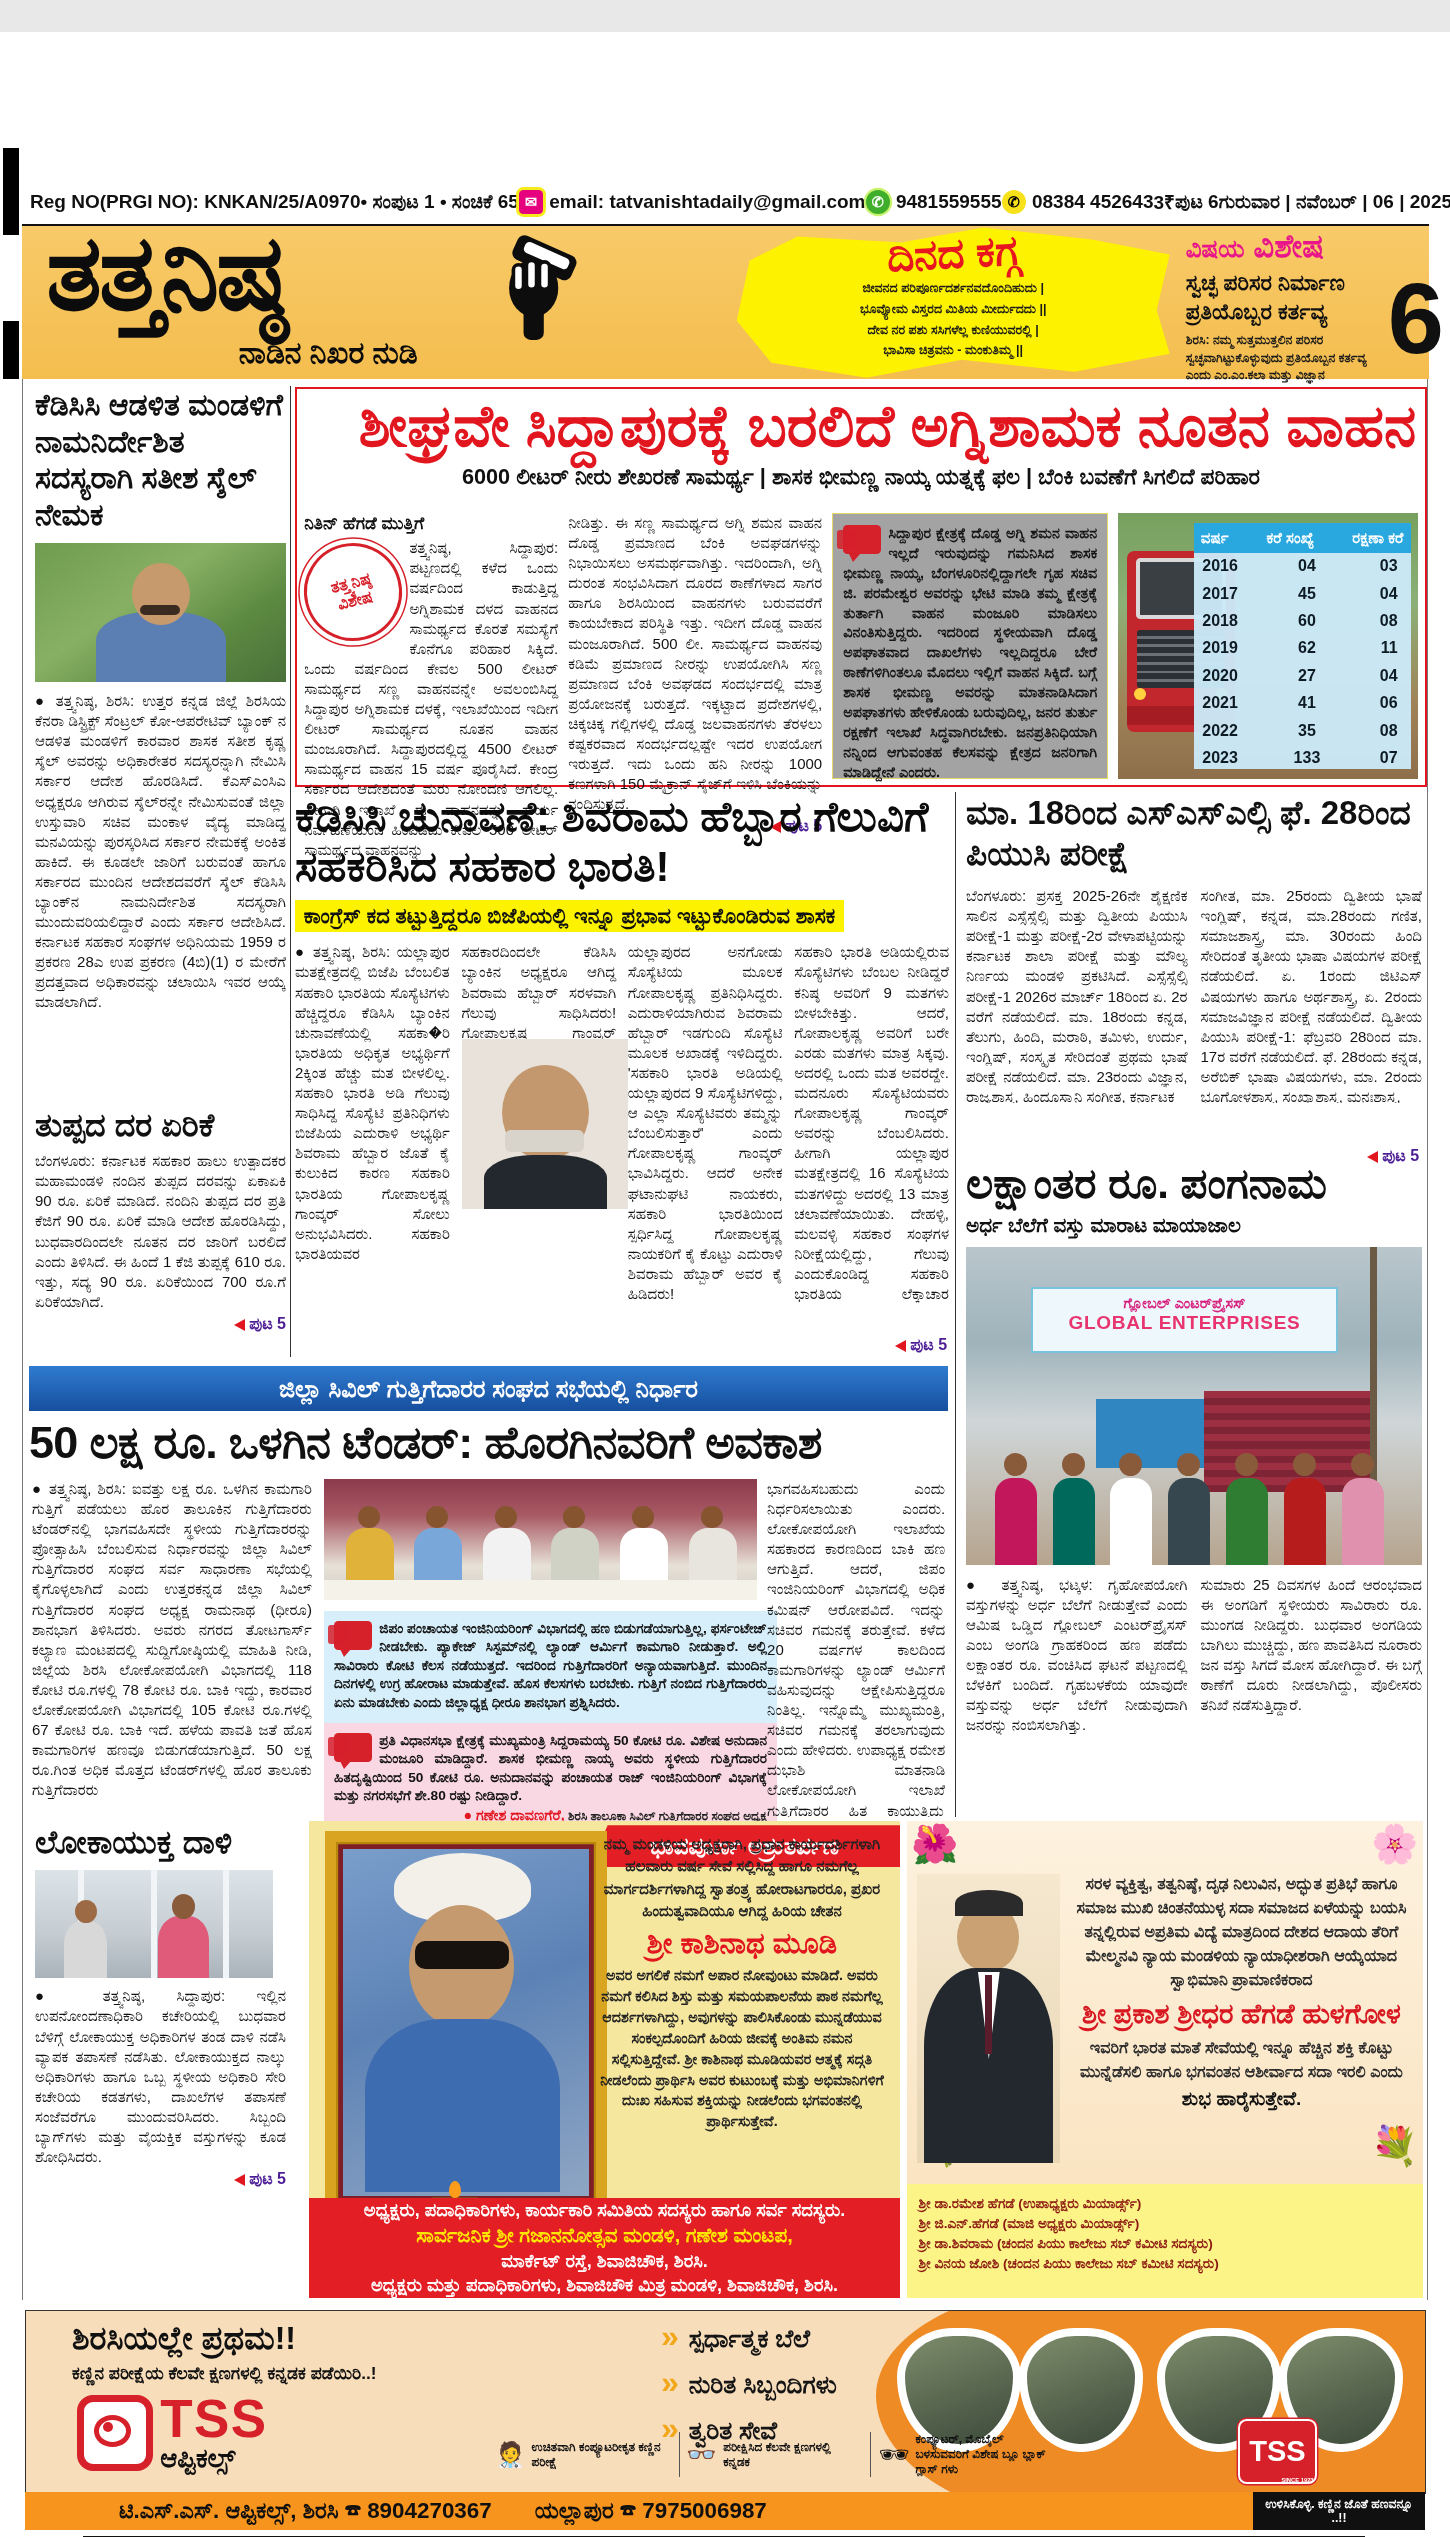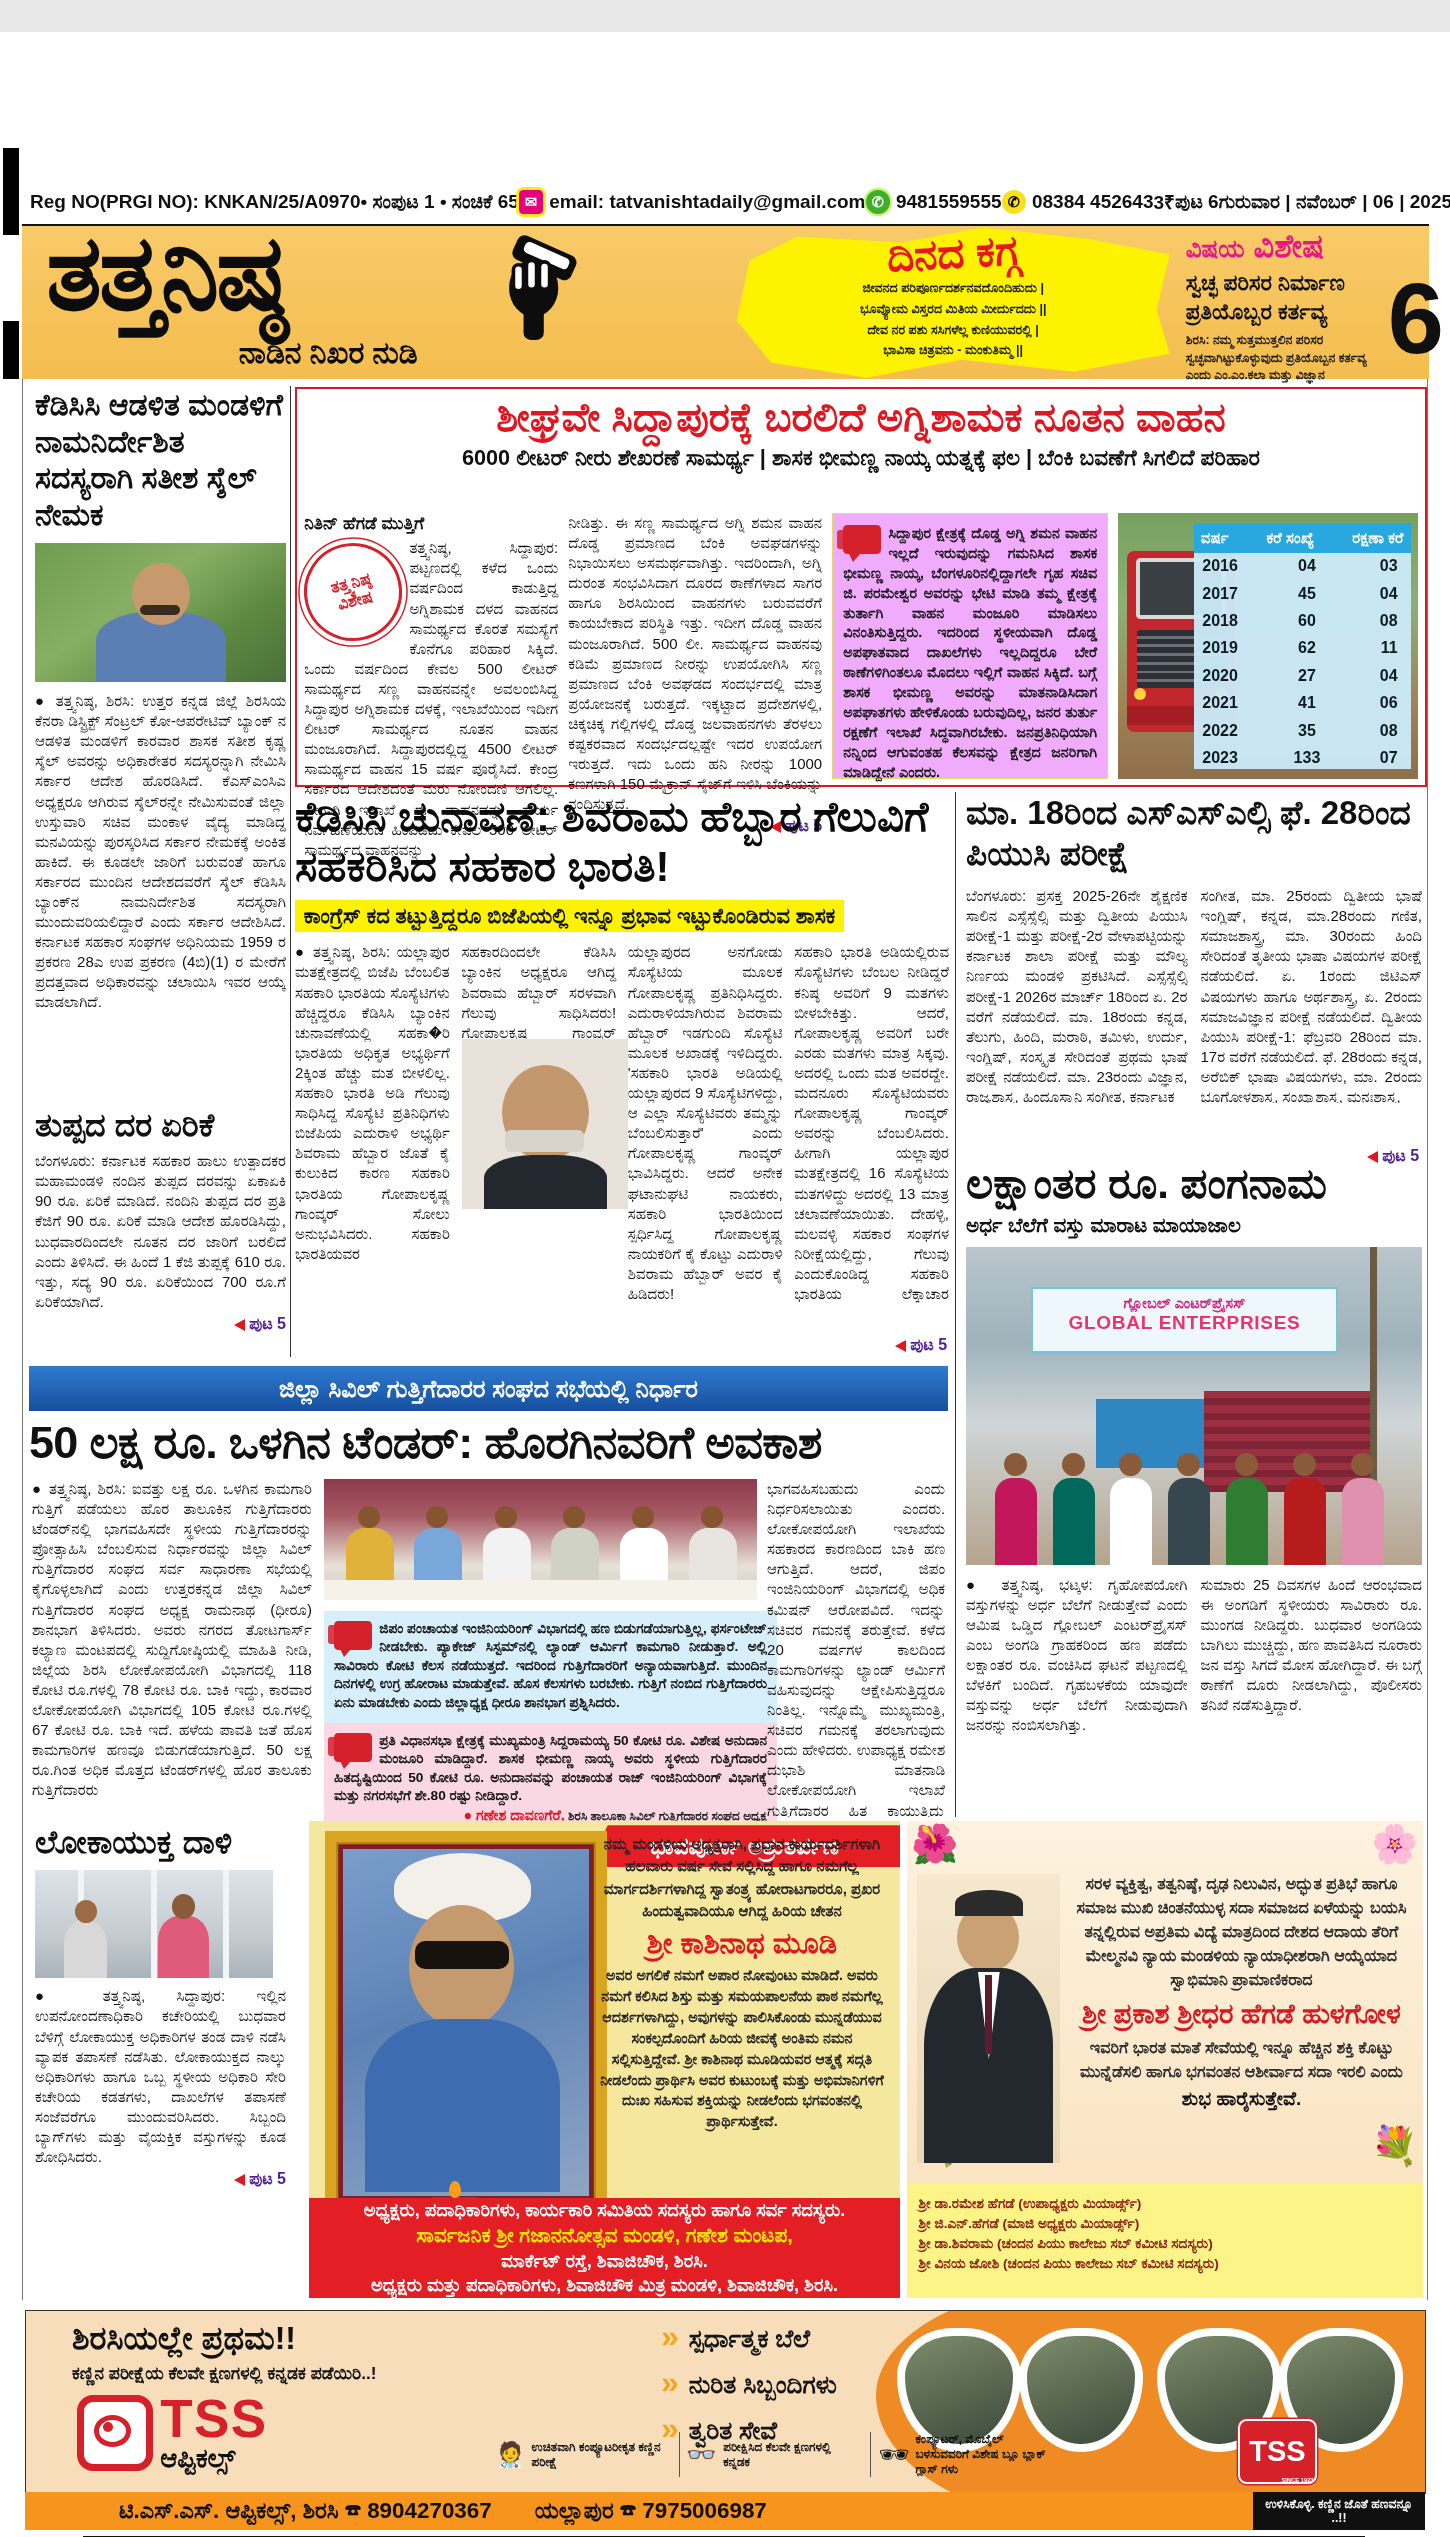--- a/index.html
+++ b/index.html
@@ -46,30 +46,30 @@
              border-bottom:6.5px solid transparent;border-right:11.6px solid #e2161f;vertical-align:middle;margin-right:4.3px;}
   
   #a-nominee{left:35px;top:355px;width:251px;}
   #a-nominee h2{margin:0;font-size:30px;line-height:1.22;font-weight:700;}
   #nominee-photo{width:251px;height:139px;margin-top:10px;position:relative;overflow:hidden;
     background:linear-gradient(145deg,#6f9c4e 0%,#88b065 40%,#5d8a41 70%,#49703a 100%);}
   .face{position:absolute;border-radius:50%;background:#c79a6e;}
   .torso{position:absolute;border-radius:40% 40% 0 0;}
   
   #fire-box{left:295px;top:355px;width:1128px;height:396px;border:2.2px solid #e2161f;background:#fff;}
-  #fire-head{margin:7.2px 8.7px 0;text-align:center;font-size:40px;line-height:1.05;}
+  #fire-head{margin:7.2px 8.7px 0;text-align:right;font-size:58px;line-height:1.05;}
   #fire-sub{margin:7.2px 7.2px 0;text-align:center;font-size:21.7px;font-weight:700;color:#101010;}
   #fire-row{position:absolute;left:7.2px;right:7.2px;top:124px;bottom:5.8px;display:flex;gap:10px;}
   .fire-col{width:254px;}
   #fire-byline{font-size:17.3px;font-weight:700;margin-bottom:4.3px;}
   #fire-stamp{float:left;width:92px;height:92px;margin:4.3px 7.2px 2.9px 0;border-radius:50%;
       background:#fff;border:3.6px solid #d6202a;box-shadow:0 0 0 4.3px #fff,0 0 0 5.8px #d6202a;
       display:flex;flex-direction:column;align-items:center;justify-content:center;
       color:#d6202a;font-weight:700;font-size:16px;transform:rotate(-14deg);text-align:center;line-height:1.1;}
-  #fire-quote{width:254px;background:#f0abfc;border:0.7px solid #e6d96a;padding:10px 10px 21px;}
+  #fire-quote{width:254px;background:#a3a3a3;border:0.7px solid #e6d96a;padding:10px 10px 21px;}
   #fire-quote .q-txt{font-size:14.4px;font-weight:700;line-height:1.38;color:#151515;}
   .qicon{width:38px;height:29px;background:#d6202a;border-radius:4.3px;position:relative;float:left;margin:1.4px 7.2px 1.4px 0;}
   .qicon:before{content:"";position:absolute;left:-6.5px;top:4.3px;width:19px;height:19px;background:#d6202a;border-radius:2.9px;opacity:.85;}
   .qicon:after{content:"";position:absolute;left:5.8px;bottom:-7.2px;border-left:4.3px solid transparent;
                border-right:7.2px solid transparent;border-top:8.7px solid #d6202a;}
   #fire-photo{position:relative;flex:1;overflow:hidden;
      background:linear-gradient(180deg,#77a05e 0%,#8cb077 34%,#a08257 72%,#8e6f4b 100%);}
   #truck{position:absolute;left:8.7px;top:38px;width:108px;height:181px;background:#c1272d;border-radius:7.2px;}
   #truck .shield{position:absolute;left:8.7px;top:7.2px;right:8.7px;height:53px;background:#3a3f44;border:4.3px solid #d9d9d9;border-radius:4.3px;}
   #truck .grille{position:absolute;left:10px;top:79px;right:10px;height:58px;

